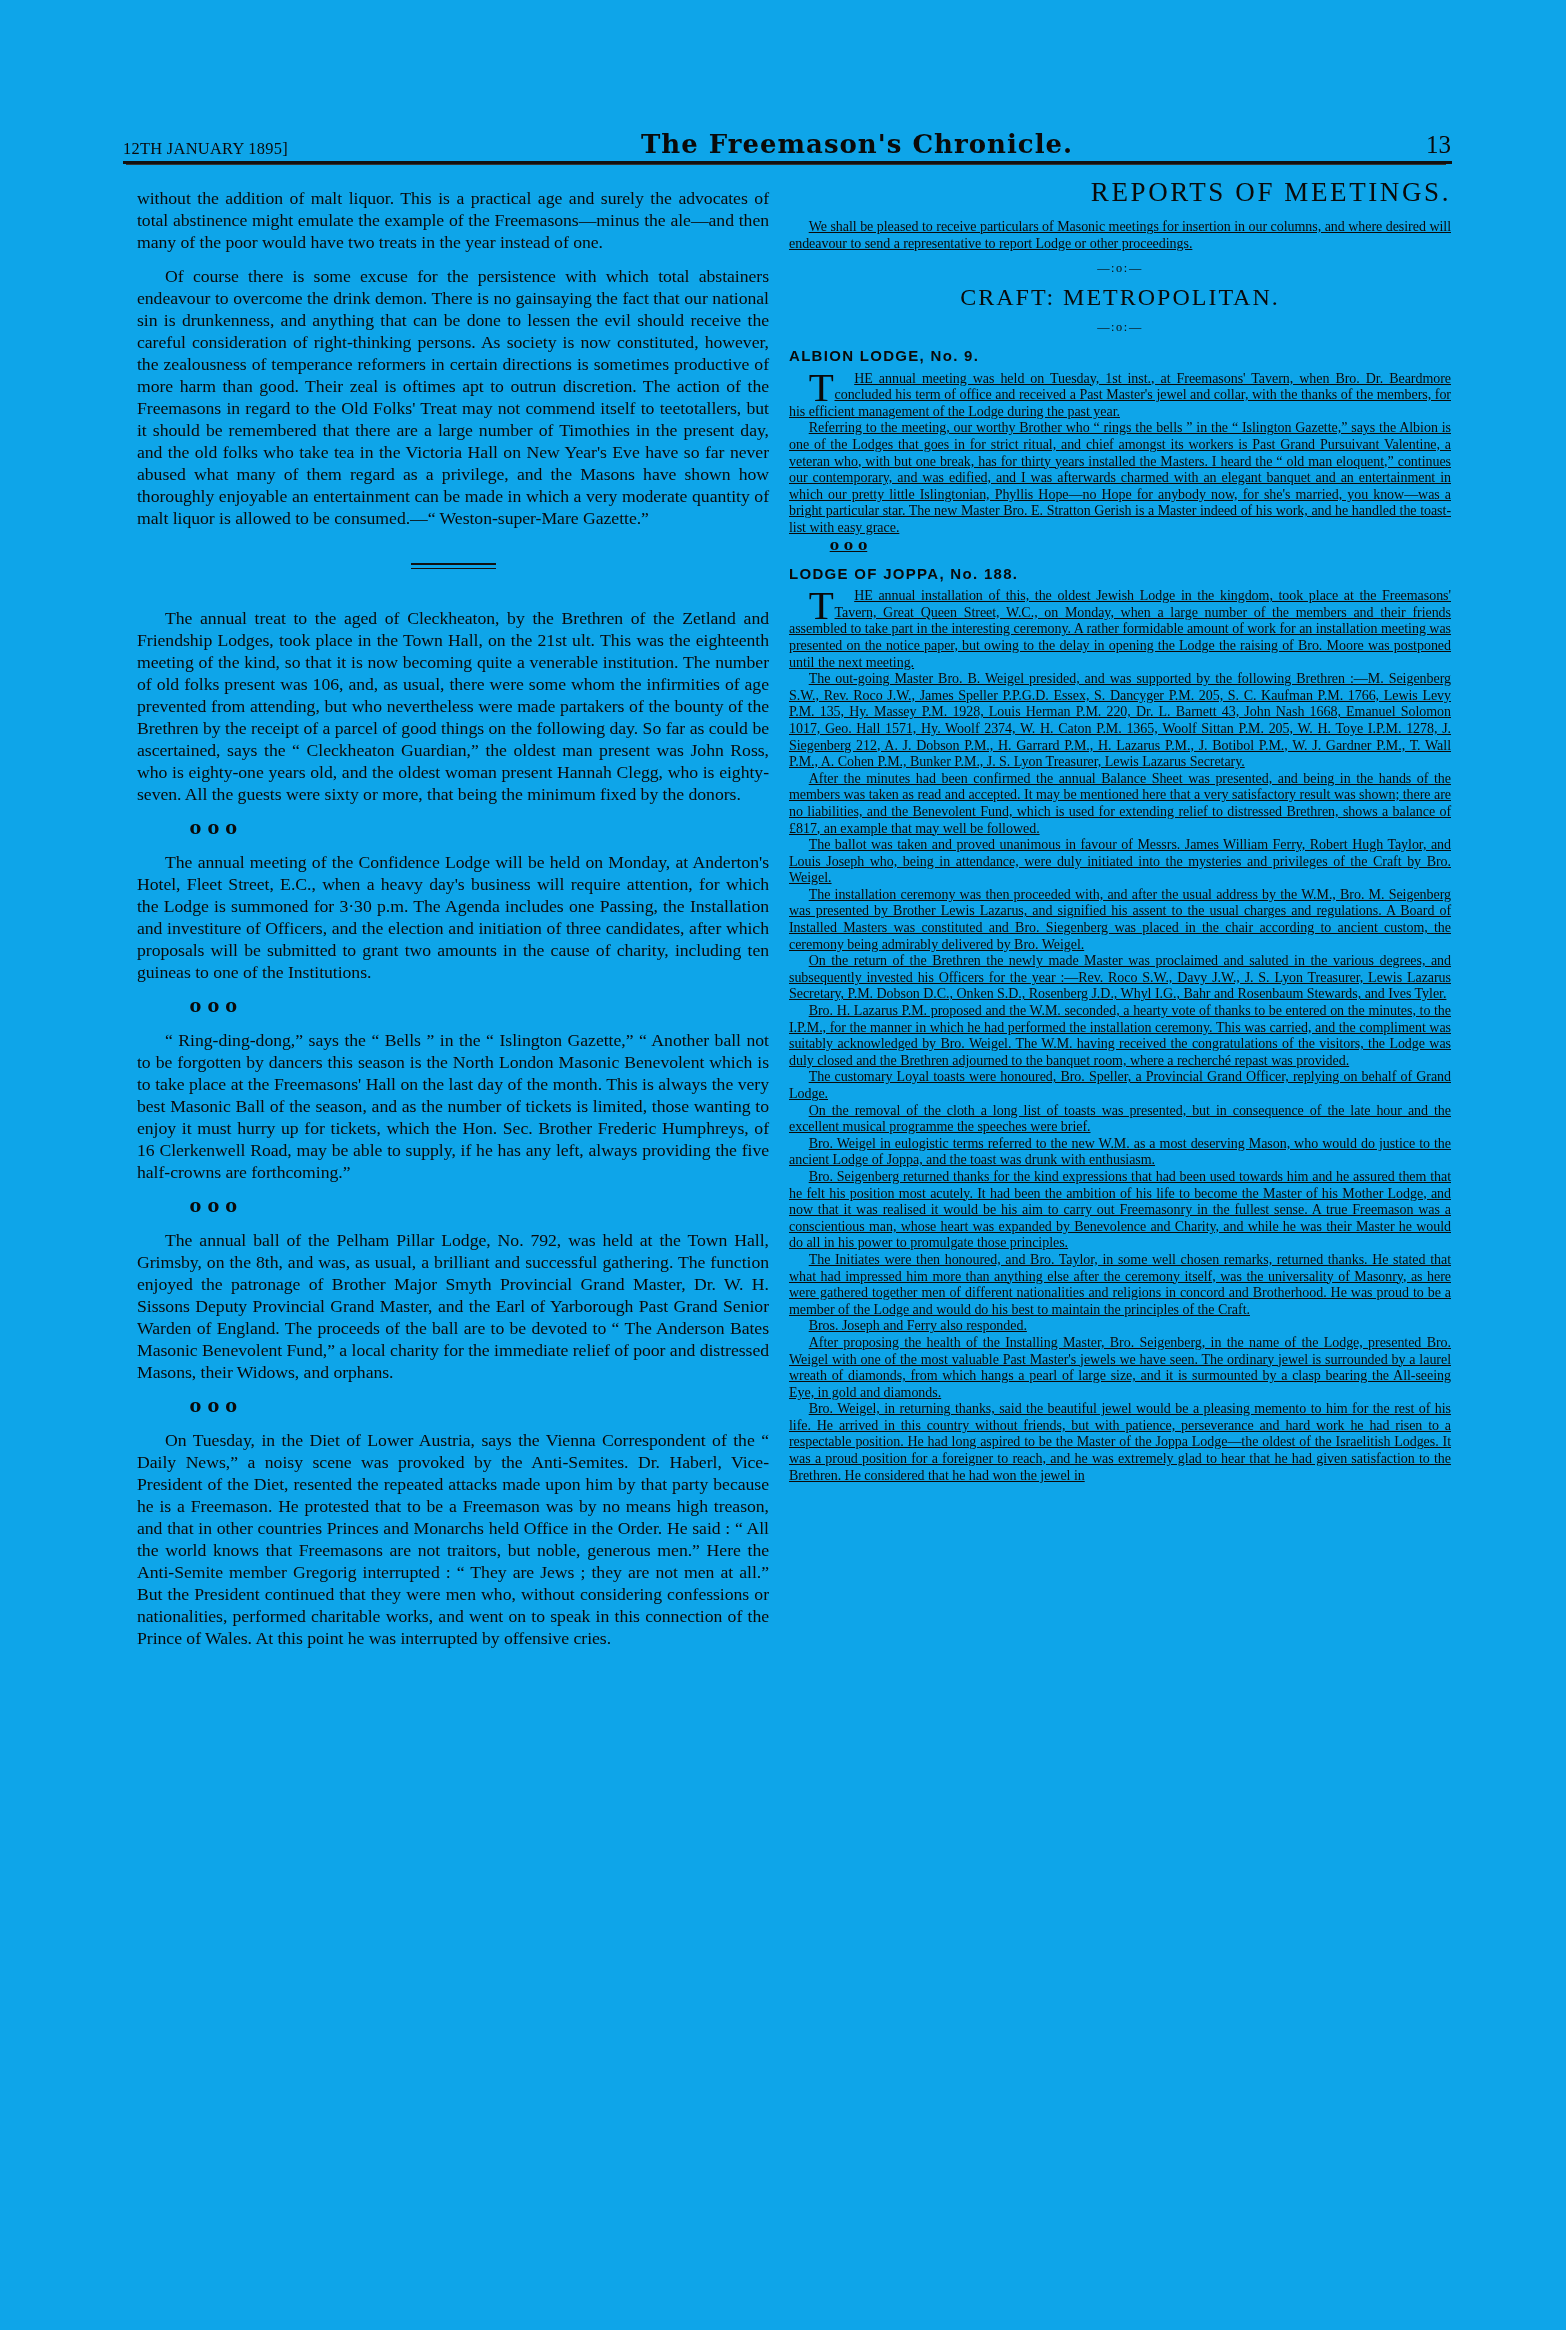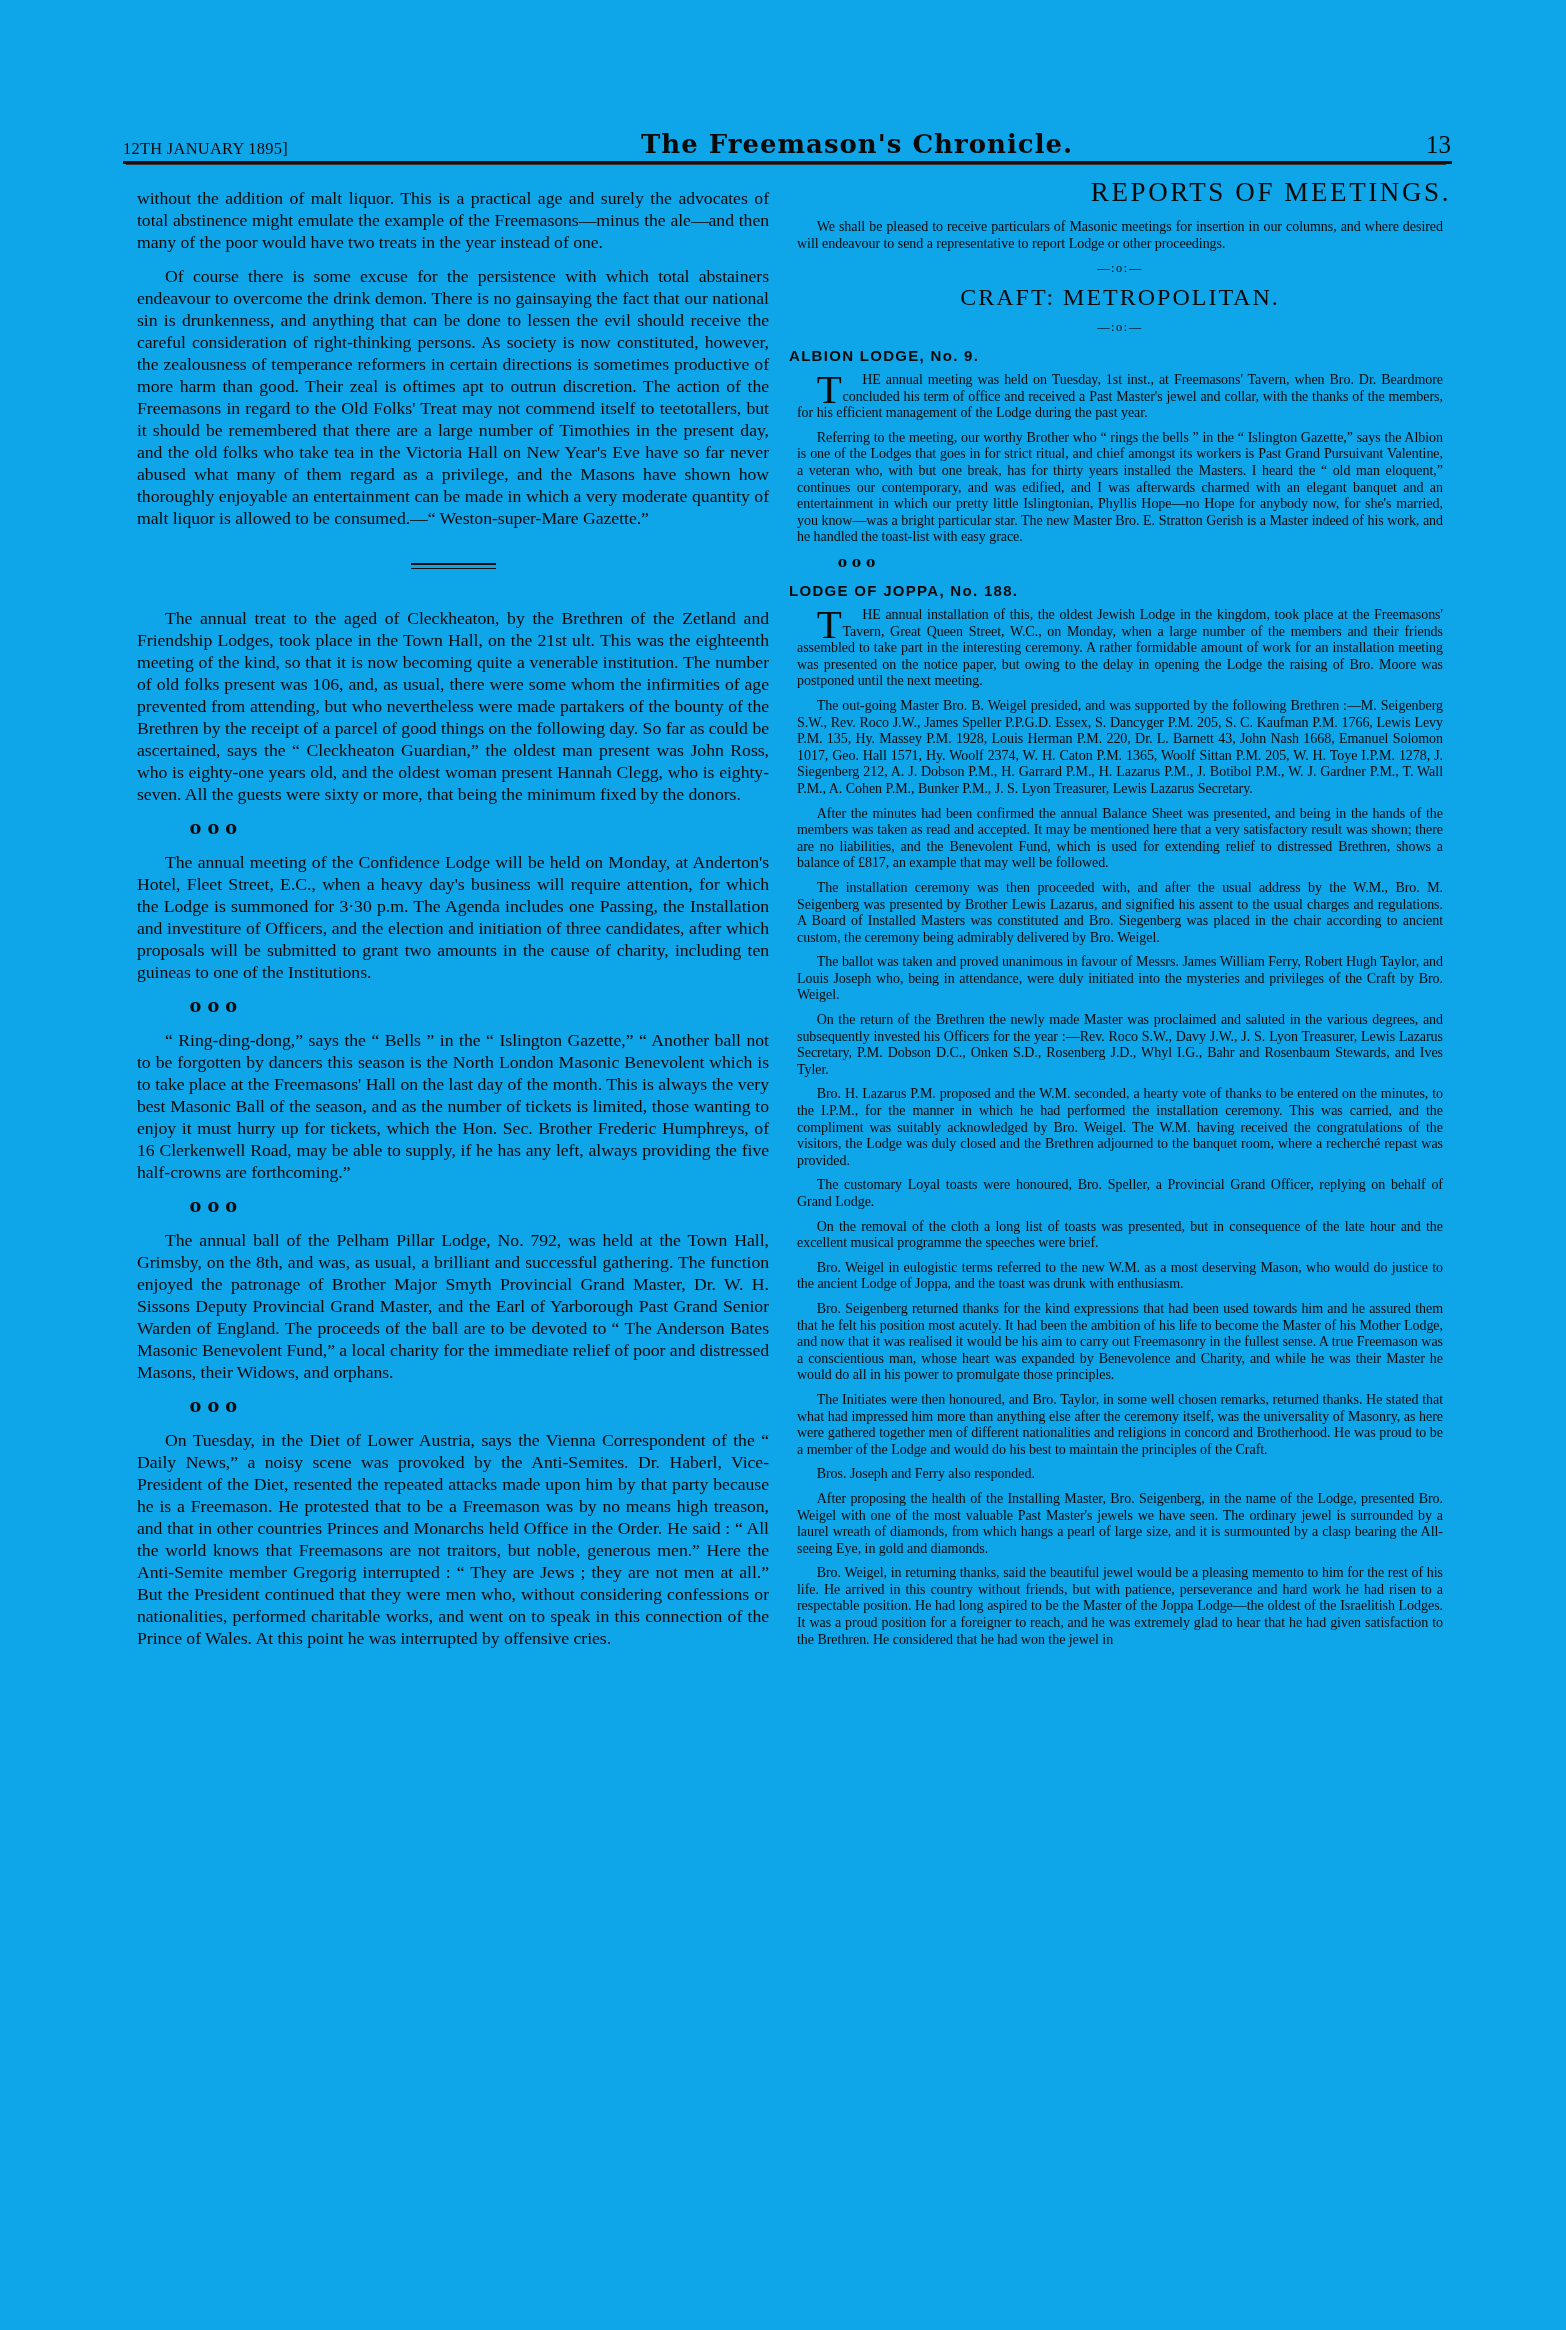--- a/index.html
+++ b/index.html
@@ -83,26 +83,27 @@
     margin: 12px;
     font-size: 17.7px;
     line-height: 22px;
     text-indent: 28px;
     text-align: justify;
     letter-spacing: -0.04px;
   }
   .col-left p.cont { text-indent: 0; }
 
   .col-right p {
-    margin: 8px;
+    margin: 0;
     font-size: 14px;
     line-height: 16.6px;
     text-indent: 19.7px;
     text-align: justify;
     letter-spacing: -0.04px;
+    text-decoration: underline;
   }
 
   
   .dinkus {
     text-align: center;
     font-size: 15.6px;
     letter-spacing: 24.6px;
     text-indent: 0;
     margin: 13px 0 11.5px 0;
     padding-left: 24.6px;
@@ -240,22 +241,22 @@
     <p>Referring to the meeting, our worthy Brother who “ rings the bells ” in the “ Islington Gazette,” says the Albion is one of the Lodges that goes in for strict ritual, and chief amongst its workers is Past Grand Pursuivant Valentine, a veteran who, with but one break, has for thirty years installed the Masters.  I heard the “ old man eloquent,” continues our contemporary, and was edified, and I was afterwards charmed with an elegant banquet and an entertainment in which our pretty little Islingtonian, Phyllis Hope—no Hope for anybody now, for she's married, you know—was a bright particular star.  The new Master Bro. E. Stratton Gerish is a Master indeed of his work, and he handled the toast-list with easy grace.</p>
 
     <p class="dinkus-sm">o o o</p>
 
     <div class="head-lodge">LODGE OF JOPPA, No. 188.</div>
 
     <p class="dropcap-para"><span class="dropcap">T</span><span>HE annual installation of this, the oldest Jewish Lodge in the kingdom, took place at the Freemasons' Tavern, Great Queen Street, W.C., on Monday, when a large number of the members and their friends assembled to take part in the interesting ceremony.  A rather formidable amount of work for an installation meeting was presented on the notice paper, but owing to the delay in opening the Lodge the raising of Bro. Moore was postponed until the next meeting.</span></p>
 
     <p>The out-going Master Bro. B. Weigel presided, and was supported by the following Brethren :—M. Seigenberg S.W., Rev. Roco J.W., James Speller P.P.G.D. Essex, S. Dancyger P.M. 205, S. C. Kaufman P.M. 1766, Lewis Levy P.M. 135, Hy. Massey P.M. 1928, Louis Herman P.M. 220, Dr. L. Barnett 43, John Nash 1668, Emanuel Solomon 1017, Geo. Hall 1571, Hy. Woolf 2374, W. H. Caton P.M. 1365, Woolf Sittan P.M. 205, W. H. Toye I.P.M. 1278, J. Siegenberg 212, A. J. Dobson P.M., H. Garrard P.M., H. Lazarus P.M., J. Botibol P.M., W. J. Gardner P.M., T. Wall P.M., A. Cohen P.M., Bunker P.M., J. S. Lyon Treasurer, Lewis Lazarus Secretary.</p>
     <p>After the minutes had been confirmed the annual Balance Sheet was presented, and being in the hands of the members was taken as read and accepted.  It may be mentioned here that a very satisfactory result was shown; there are no liabilities, and the Benevolent Fund, which is used for extending relief to distressed Brethren, shows a balance of £817, an example that may well be followed.</p>
+    <p>The ballot was taken and proved unanimous in favour of Messrs. James William Ferry, Robert Hugh Taylor, and Louis Joseph who, being in attendance, were duly initiated into the mysteries and privileges of the Craft by Bro. Weigel.</p>
     <p>The installation ceremony was then proceeded with, and after the usual address by the W.M., Bro. M. Seigenberg was presented by Brother Lewis Lazarus, and signified his assent to the usual charges and regulations.  A Board of Installed Masters was constituted and Bro. Siegenberg was placed in the chair according to ancient custom, the ceremony being admirably delivered by Bro. Weigel.</p>
-    <p>The ballot was taken and proved unanimous in favour of Messrs. James William Ferry, Robert Hugh Taylor, and Louis Joseph who, being in attendance, were duly initiated into the mysteries and privileges of the Craft by Bro. Weigel.</p>
     <p>On the return of the Brethren the newly made Master was proclaimed and saluted in the various degrees, and subsequently invested his Officers for the year :—Rev. Roco S.W., Davy J.W., J. S. Lyon Treasurer, Lewis Lazarus Secretary, P.M. Dobson D.C., Onken S.D., Rosenberg J.D., Whyl I.G., Bahr and Rosenbaum Stewards, and Ives Tyler.</p>
     <p>Bro. H. Lazarus P.M. proposed and the W.M. seconded, a hearty vote of thanks to be entered on the minutes, to the I.P.M., for the manner in which he had performed the installation ceremony.  This was carried, and the compliment was suitably acknowledged by Bro. Weigel.  The W.M. having received the congratulations of the visitors, the Lodge was duly closed and the Brethren adjourned to the banquet room, where a recherché repast was provided.</p>
     <p>The customary Loyal toasts were honoured, Bro. Speller, a Provincial Grand Officer, replying on behalf of Grand Lodge.</p>
     <p>On the removal of the cloth a long list of toasts was presented, but in consequence of the late hour and the excellent musical programme the speeches were brief.</p>
     <p>Bro. Weigel in eulogistic terms referred to the new W.M. as a most deserving Mason, who would do justice to the ancient Lodge of Joppa, and the toast was drunk with enthusiasm.</p>
     <p>Bro. Seigenberg returned thanks for the kind expressions that had been used towards him and he assured them that he felt his position most acutely. It had been the ambition of his life to become the Master of his Mother Lodge, and now that it was realised it would be his aim to carry out Freemasonry in the fullest sense.  A true Freemason was a conscientious man, whose heart was expanded by Benevolence and Charity, and while he was their Master he would do all in his power to promulgate those principles.</p>
     <p>The Initiates were then honoured, and Bro. Taylor, in some well chosen remarks, returned thanks.  He stated that what had impressed him more than anything else after the ceremony itself, was the universality of Masonry, as here were gathered together men of different nationalities and religions in concord and Brotherhood.  He was proud to be a member of the Lodge and would do his best to maintain the principles of the Craft.</p>
     <p>Bros. Joseph and Ferry also responded.</p>
     <p>After proposing the health of the Installing Master, Bro. Seigenberg, in the name of the Lodge, presented Bro. Weigel with one of the most valuable Past Master's jewels we have seen.  The ordinary jewel is surrounded by a laurel wreath of diamonds, from which hangs a pearl of large size, and it is surmounted by a clasp bearing the All-seeing Eye, in gold and diamonds.</p>
     <p>Bro. Weigel, in returning thanks, said the beautiful jewel would be a pleasing memento to him for the rest of his life.  He arrived in this country without friends, but with patience, perseverance and hard work he had risen to a respectable position.  He had long aspired to be the Master of the Joppa Lodge—the oldest of the Israelitish Lodges.  It was a proud position for a foreigner to reach, and he was extremely glad to hear that he had given satisfaction to the Brethren.  He considered that he had won the jewel in</p>

